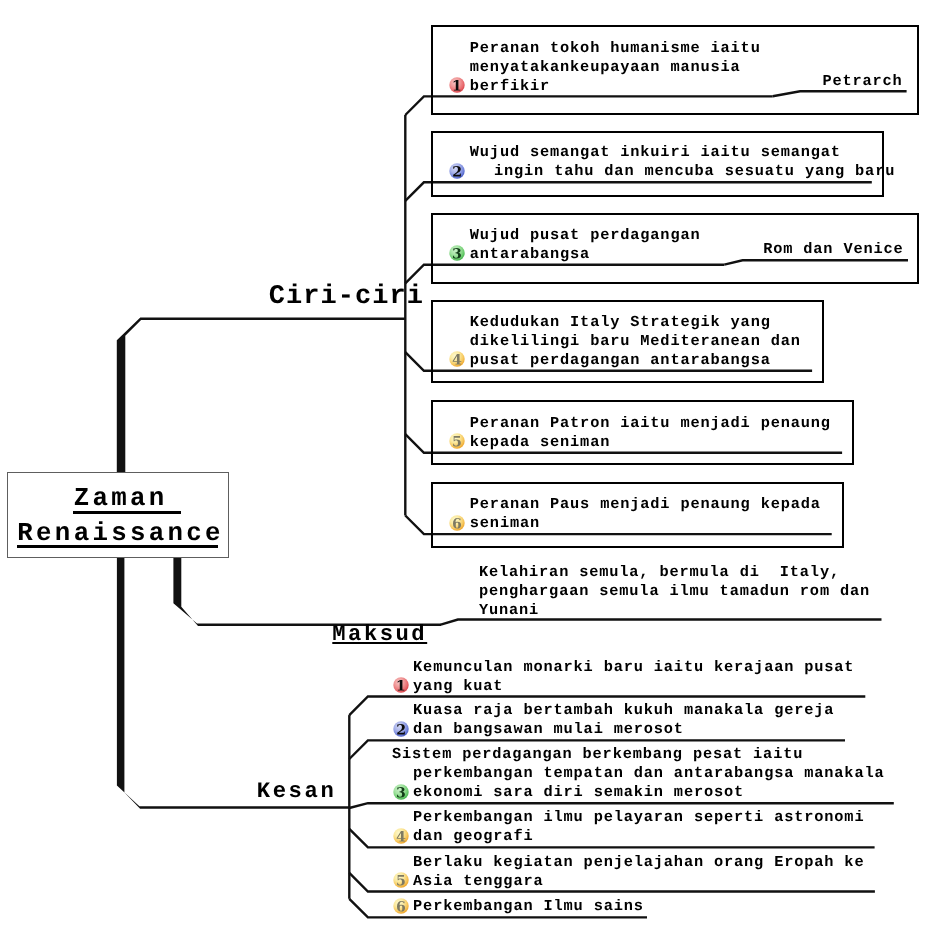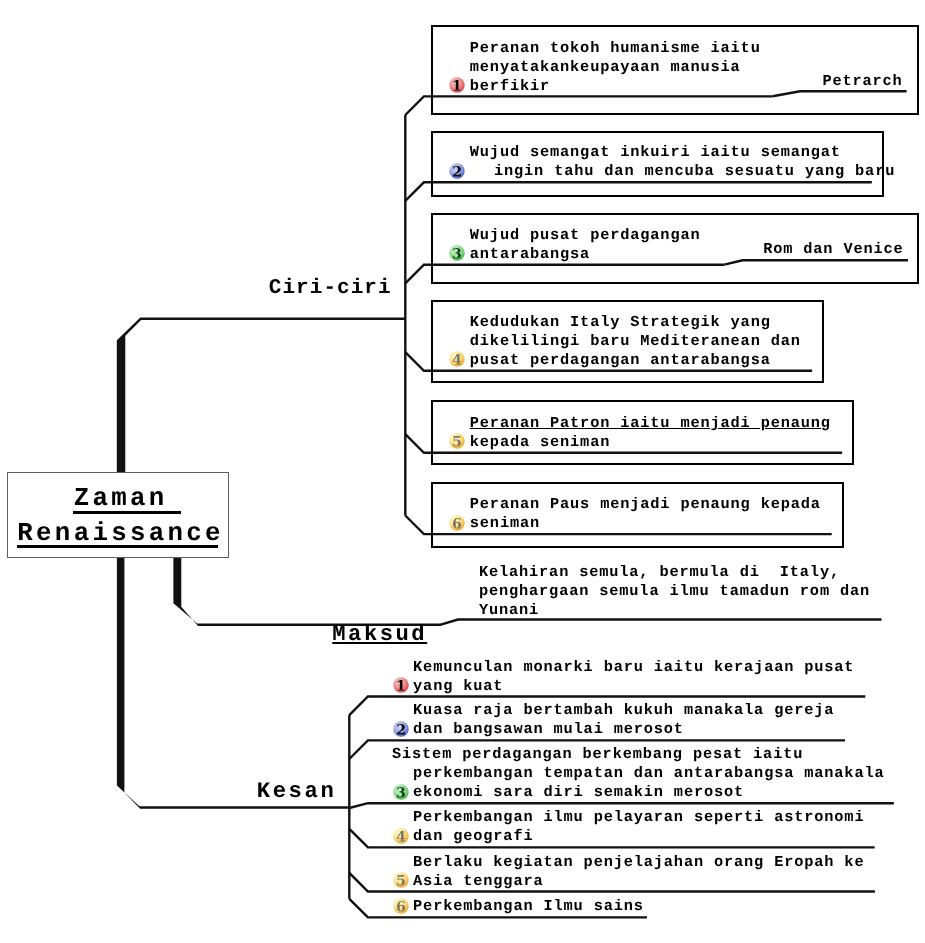--- a/index.html
+++ b/index.html
@@ -85,21 +85,21 @@
 <div class="box" style="left:431.3px;top:131.0px;width:452.6px;height:66.4px;"></div>
 <div class="box" style="left:431.3px;top:213.4px;width:488.1px;height:71.0px;"></div>
 <div class="box" style="left:431.3px;top:300.4px;width:392.9px;height:83.0px;"></div>
 <div class="box" style="left:431.3px;top:400.4px;width:422.9px;height:65.1px;"></div>
 <div class="box" style="left:431.3px;top:482.4px;width:412.5px;height:65.4px;"></div>
 <div class="rootbox" style="left:6.8px;top:471.8px;width:222.0px;height:86.5px;"></div>
 <div class="rootline" style="left:73.7px;top:486.1px;">Zaman</div>
 <div class="uline" style="left:72.9px;top:510.9px;width:108.6px;height:3.0px;"></div>
 <div class="rootline" style="left:17.3px;top:521.4px;">Renaissance</div>
 <div class="uline" style="left:16.7px;top:545.0px;width:201.0px;height:2.8px;"></div>
-<div class="blabel" style="left:268.8px;top:278px;font-size:21px;letter-spacing:1.05px;">Ciri-ciri</div>
+<div class="blabel" style="left:268.8px;top:284px;font-size:27px;letter-spacing:1.05px;">Ciri-ciri</div>
 <div class="blabel" style="left:332.3px;top:624px;font-size:22.2px;letter-spacing:2.5px;text-decoration:underline;">Maksud</div>
 <div class="blabel" style="left:256.7px;top:781.2px;font-size:22.2px;letter-spacing:2.65px;">Kesan</div>
 <div class="tl" style="left:469.8px;top:38.5px;">Peranan tokoh humanisme iaitu</div>
 <div class="tl" style="left:469.8px;top:57.5px;">menyatakankeupayaan manusia</div>
 <div class="tl" style="left:469.8px;top:76.5px;">berfikir</div>
 <div class="badge" style="left:448.7px;top:76.9px;">
       <svg viewBox="0 0 16 16">
         <title>1</title>
         <circle cx="8" cy="8" r="7.7" fill="url(#g-red)"></circle>
         <path d="M4.86 13.55V12.71H6.79V4.37L4.65 5.64V4.61L7.24 3.05H9.41V12.71H11.35V13.55Z" fill="#0b0b0b"></path>
@@ -128,21 +128,21 @@
 <div class="tl" style="left:469.8px;top:312.8px;">Kedudukan Italy Strategik yang</div>
 <div class="tl" style="left:469.8px;top:331.8px;">dikelilingi baru Mediteranean dan</div>
 <div class="tl" style="left:469.8px;top:350.8px;">pusat perdagangan antarabangsa</div>
 <div class="badge" style="left:448.7px;top:351.3px;">
       <svg viewBox="0 0 16 16">
         <title>4</title>
         <circle cx="8" cy="8" r="7.7" fill="url(#g-gold)"></circle>
         <path d="M12.11 13.55H6.43V12.71H7.96V10.84H3.66V10.04L7.98 3.05H10.57V9.94H12.34V10.84H10.57V12.71H12.11ZM7.96 9.94V4.94L4.89 9.94Z" fill="#7e7a62"></path>
       </svg>
     </div>
-<div class="tl" style="left:469.8px;top:413.8px;text-decoration:underline;">Peranan Patron iaitu menjadi penaung</div>
+<div class="tl" style="left:469.8px;top:413.8px;">Peranan Patron iaitu menjadi penaung</div>
 <div class="tl" style="left:469.8px;top:432.8px;">kepada seniman</div>
 <div class="badge" style="left:448.7px;top:433.3px;">
       <svg viewBox="0 0 16 16">
         <title>5</title>
         <circle cx="8" cy="8" r="7.7" fill="url(#g-gold)"></circle>
         <path d="M11.01 3.05V4.86H5.50V7.12Q5.95 6.77 6.51 6.59Q7.07 6.41 7.69 6.41Q9.59 6.41 10.70 7.37Q11.80 8.33 11.80 9.99Q11.80 11.67 10.70 12.61Q9.59 13.55 7.61 13.55Q6.77 13.55 5.93 13.41Q5.10 13.27 4.20 12.98V10.74H5.03Q5.07 11.75 5.55 12.25Q6.04 12.74 6.99 12.74Q8.01 12.74 8.50 12.06Q8.99 11.38 8.99 9.99Q8.99 8.62 8.51 7.94Q8.03 7.26 7.05 7.26Q6.53 7.26 6.12 7.48Q5.71 7.69 5.36 8.15H4.67V3.05Z" fill="#7e7a62"></path>
       </svg>
     </div>
 <div class="tl" style="left:469.8px;top:495.1px;">Peranan Paus menjadi penaung kepada</div>
 <div class="tl" style="left:469.8px;top:514.1px;">seniman</div>

